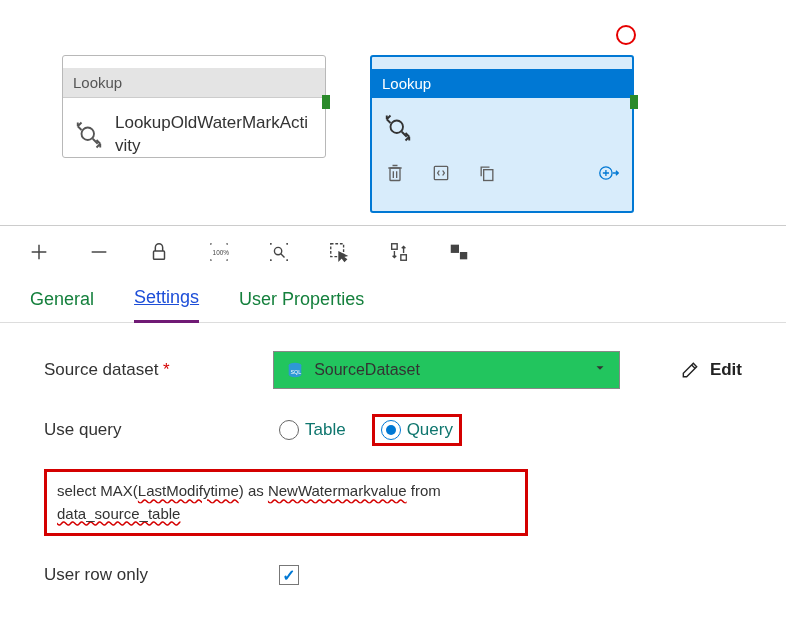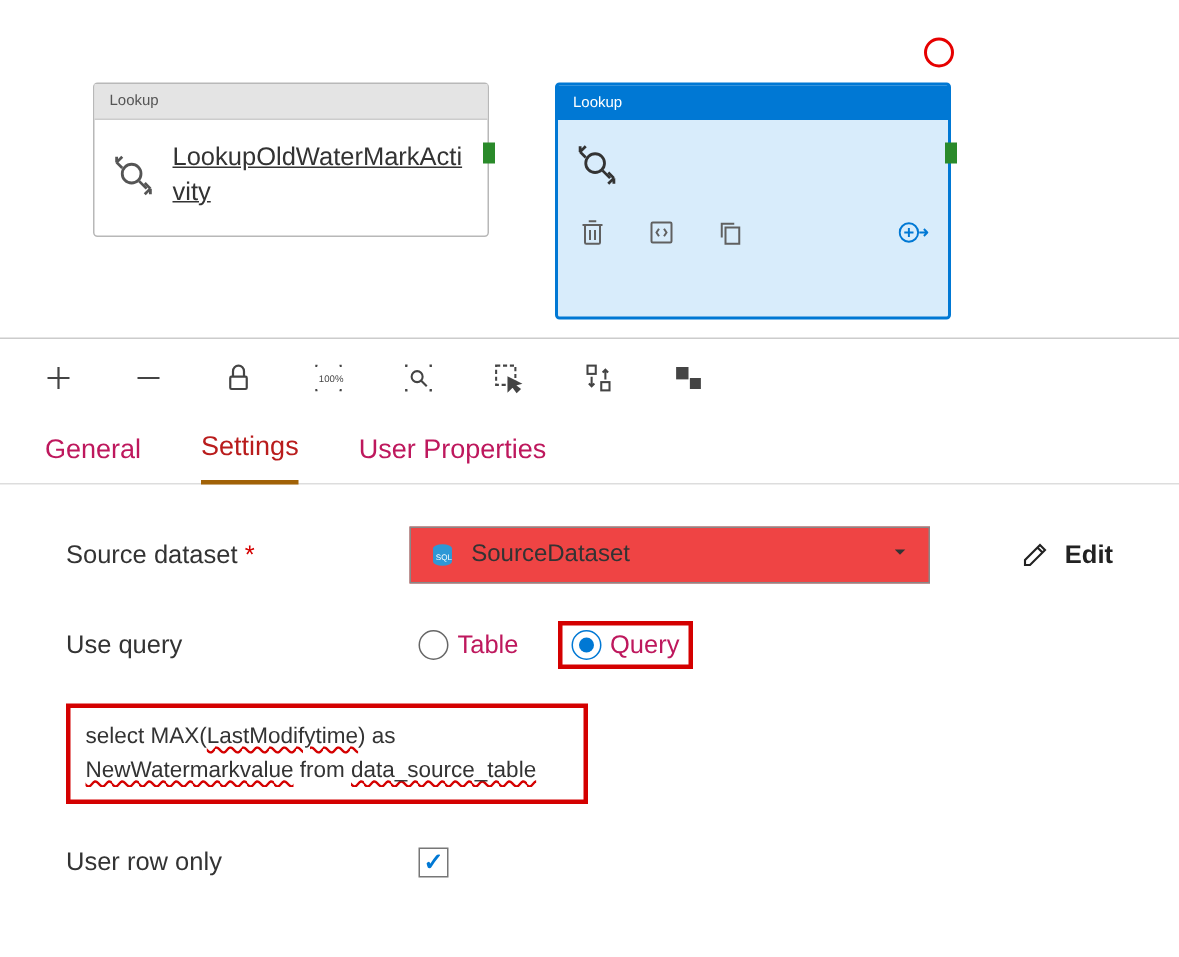--- a/index.html
+++ b/index.html
@@ -6,69 +6,69 @@
     body { width: 786px; height: 638px; background: #fff; position: relative; }
 
     .canvas { position: relative; height: 225px; padding: 30px 50px; }
 
     .red-circle { position: absolute; top: 25px; right: 150px; width: 20px; height: 20px; border: 2px solid #e60000; border-radius: 50%; }
 
     .activity-box { position: absolute; border: 1px solid #b8b8b8; border-radius: 3px; background: #fff; }
     .act1 { left: 62px; top: 55px; width: 264px; height: 103px; }
     .act2 { left: 370px; top: 55px; width: 264px; height: 158px; border: 2px solid #0078d4; background: #d8ecfb; }
 
-    .activity-header { font-size: 10px; color: #555; padding: 6px 10px; background: #e4e4e4; border-bottom: 1px solid #ccc; }
+    .activity-header { font-size: 15px; color: #555; padding: 6px 10px; background: #e4e4e4; border-bottom: 1px solid #ccc; margin-top: 12px; }
     .act2 .activity-header { background: #0078d4; color: #fff; border-bottom: none; }
 
     .activity-body { display: flex; align-items: center; padding: 14px 10px; gap: 10px; }
-    .activity-name { font-size: 17px; color: #333; line-height: 1.35; word-break: break-word; text-decoration: underline; }
+    .activity-name { font-size: 17px; color: #333; line-height: 1.35; word-break: break-word; }
     .act2 .activity-name { color: #232323; }
 
     .magnify-icon { width: 32px; height: 32px; flex-shrink: 0; display: flex; align-items: center; justify-content: center; }
     .magnify-icon svg { width: 30px; height: 30px; }
 
     .activity-actions { display: flex; align-items: center; gap: 24px; padding: 4px 12px 12px; justify-content: flex-start; }
     .act-icon { color: #606060; display: flex; align-items: center; justify-content: center; width: 22px; height: 22px; }
     .act-icon svg { width: 20px; height: 20px; }
     .add-out { margin-left: auto; color: #0078d4; }
 
     .handle-g { position: absolute; width: 8px; height: 14px; background: #2a8a2a; top: 95px; }
     .h1 { left: 322px; }
     .h2 { left: 630px; }
 
     .toolbar { border-top: 1px solid #ccc; height: 52px; display: flex; align-items: center; gap: 34px; padding: 0 26px; }
     .tool { display: flex; align-items: center; justify-content: center; width: 26px; height: 26px; color: #444; }
     .tool svg { width: 22px; height: 22px; }
 
     .tabs { display: flex; gap: 40px; padding: 0 30px; height: 46px; align-items: flex-end; border-bottom: 1px solid #ddd; position: relative; }
-    .tab { font-size: 18px; color: #be185d; padding-bottom: 12px; cursor: pointer; }
-    .tab.active { color: #b91c1c; border-bottom: 3px solid #a16207; margin-bottom: -1px; }
+    .tab { font-size: 18px; color: #15803d; padding-bottom: 12px; cursor: pointer; }
+    .tab.active { color: #1d4ed8; border-bottom: 3px solid #701a75; margin-bottom: -1px; text-decoration: underline; }
 
     .settings-body { padding: 26px 44px 10px; }
     .row { display: flex; align-items: center; min-height: 42px; margin-bottom: 18px; }
     .label { width: 235px; font-size: 17px; color: #333; }
     .req { color: #d40000; }
 
-    .dataset-select { width: 355px; height: 38px; border: 1px solid #888; display: flex; align-items: center; padding: 0 12px; gap: 10px; position: relative; background: #ef4444; }
+    .dataset-select { width: 355px; height: 38px; border: 1px solid #888; display: flex; align-items: center; padding: 0 12px; gap: 10px; position: relative; background: #22c55e; }
     .sql-icon { width: 18px; height: 18px; display: flex; align-items: center; justify-content: center; }
     .dataset-name { font-size: 16px; color: #333; }
     .caret { margin-left: auto; }
 
     .edit-btn { margin-left: 60px; display: flex; align-items: center; gap: 10px; font-size: 17px; font-weight: 600; color: #222; }
     .edit-btn svg { width: 20px; height: 20px; }
 
     .radios { display: flex; gap: 26px; align-items: center; }
-    .radio { display: flex; align-items: flex-end; gap: 6px; font-size: 17px; color: #be185d; }
+    .radio { display: flex; align-items: flex-end; gap: 6px; font-size: 17px; color: #0f766e; }
     .radio-outer { width: 20px; height: 20px; border: 1px solid #666; border-radius: 50%; display: flex; align-items: center; justify-content: center; }
     .radio.selected .radio-outer { border-color: #0078d4; }
     .radio-inner { width: 10px; height: 10px; background: #0078d4; border-radius: 50%; display: none; }
     .radio.selected .radio-inner { display: block; }
     .radio.query-wrap { border: 3px solid #d40000; padding: 3px 6px; }
 
-    .query-box { width: 348px; min-height: 62px; border: 3px solid #d40000; padding: 8px 10px; font-size: 15px; color: #333; line-height: 1.5; background: #fff; }
+    .query-box { width: 484px; min-height: 62px; border: 3px solid #d40000; padding: 8px 10px; font-size: 15px; color: #333; line-height: 1.5; background: #fff; }
     .query-box .squiggly { text-decoration: wavy underline #d40000; text-underline-offset: 2px; }
 
     .checkbox { width: 20px; height: 20px; border: 1px solid #777; display: flex; align-items: center; justify-content: center; }
     .check-mark { color: #0078d4; font-size: 16px; font-weight: bold; }
   </style>
 </head>
 <body>
 
 <div class="canvas">
   <div class="red-circle"></div>

